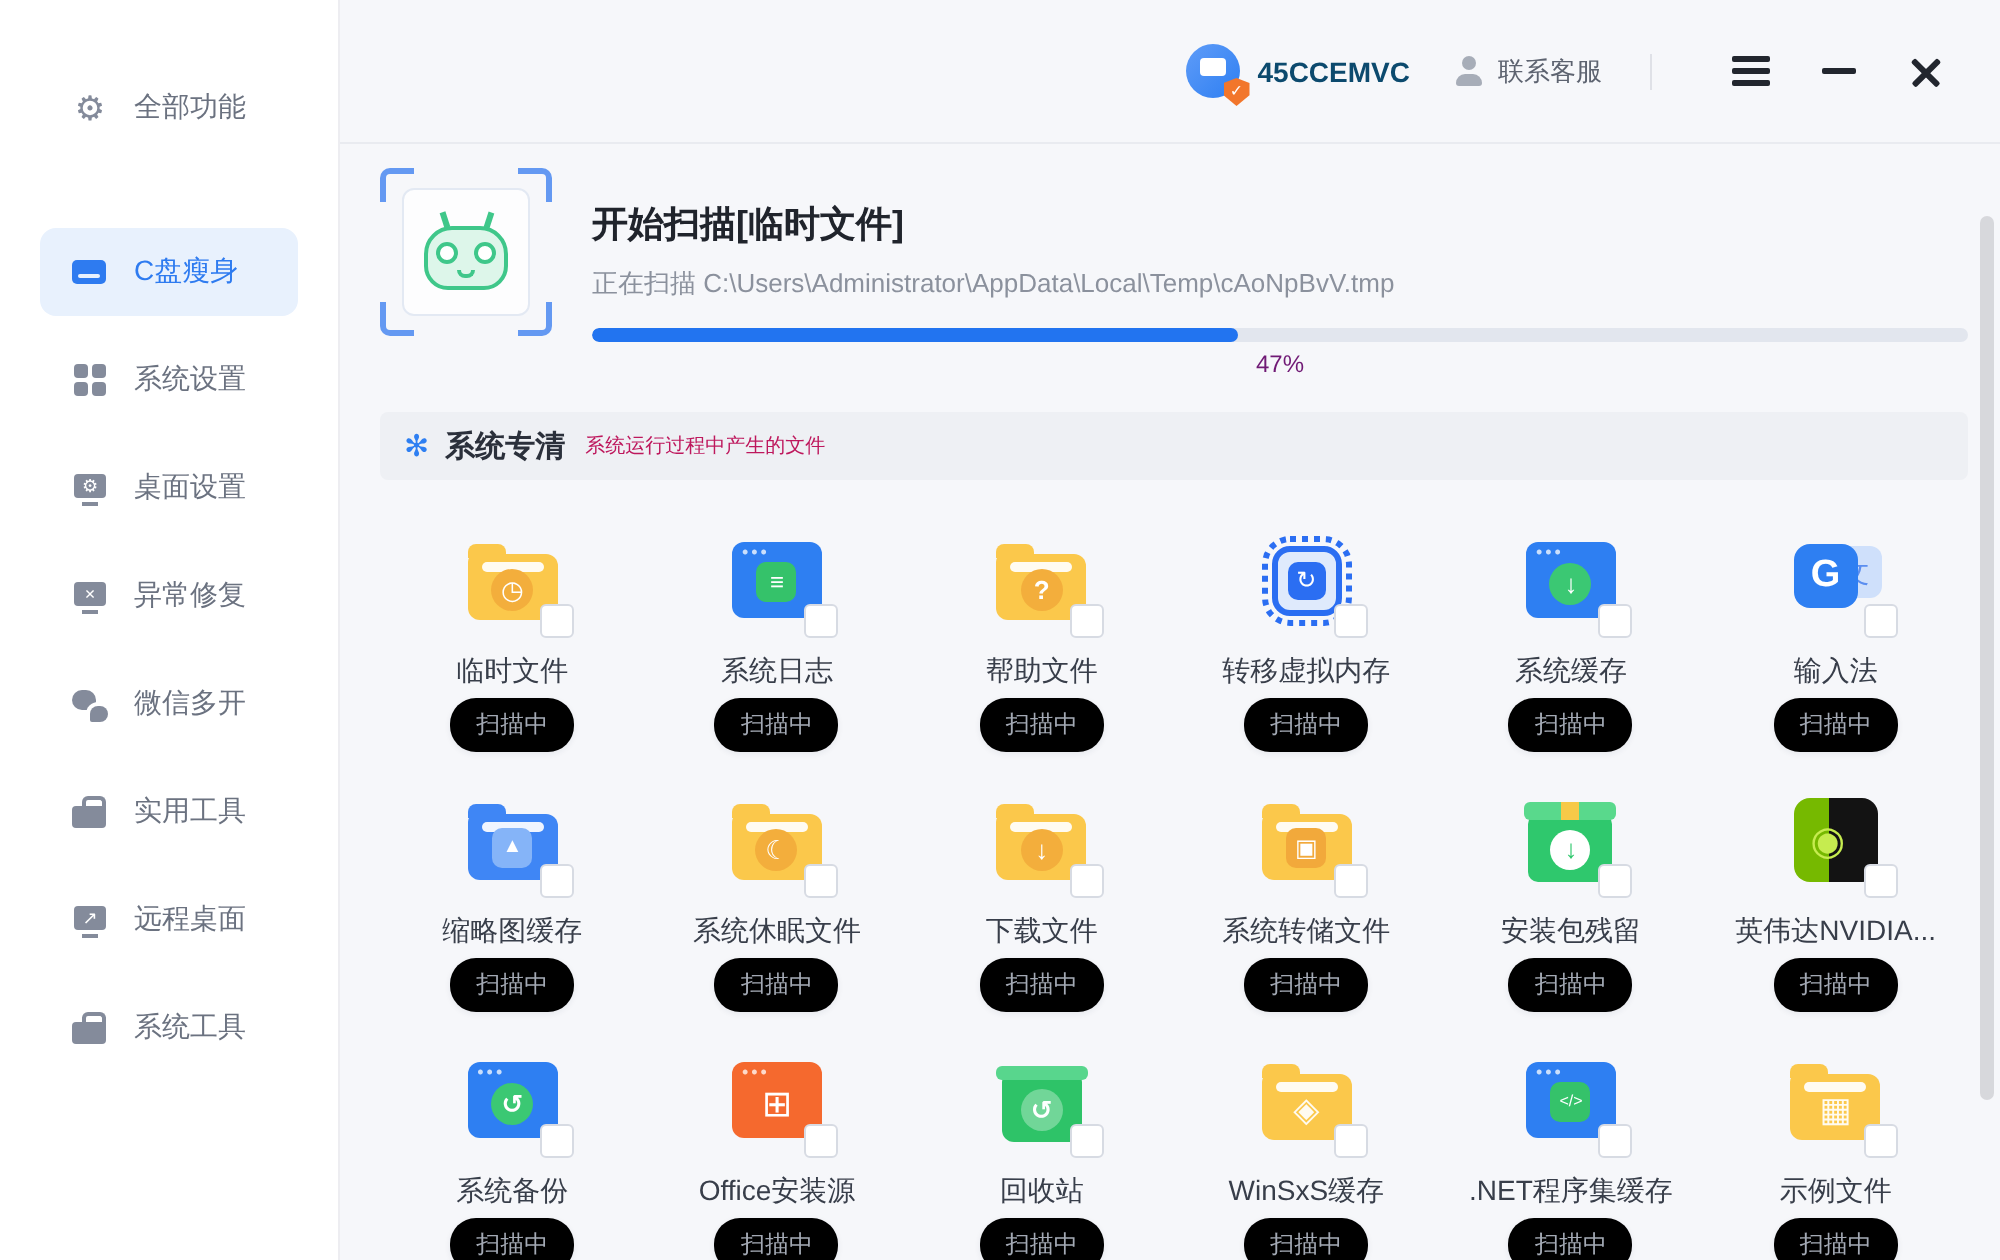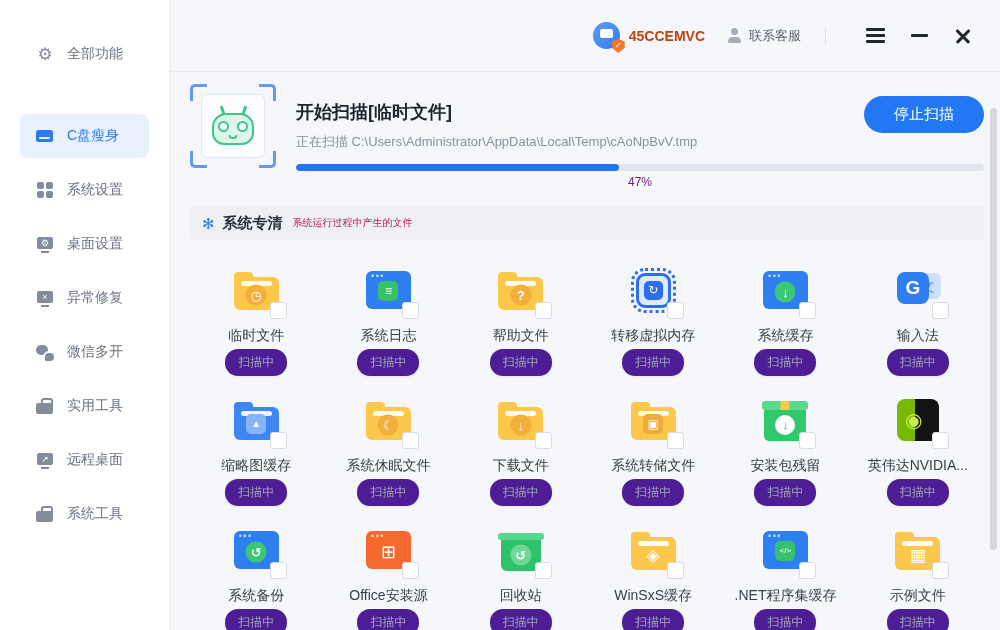--- a/index.html
+++ b/index.html
@@ -39,21 +39,21 @@
   .si-box::after, .si-case::after { content:""; position:absolute; left:5px; top:0; width:8px; height:6px; border:2px solid currentColor; border-bottom:none; border-radius:3px 3px 0 0; }
 
   
   .main { flex:1; position:relative; background:#f6f7fa; }
   .titlebar { height:72px; border-bottom:1px solid #e9ebf0; display:flex; align-items:center; justify-content:flex-end; padding-right:22px; }
   .account { display:flex; align-items:center; gap:9px; cursor:pointer; }
   .avatar { position:relative; width:27px; height:27px; border-radius:50%; background:linear-gradient(135deg,#5f9cf8,#2e7ff2); display:inline-block; }
   .avatar::before { content:""; position:absolute; left:7px; top:7px; width:13px; height:9px; background:#fff; border-radius:2px; }
   .shield { position:absolute; right:-5px; bottom:-4px; width:13px; height:14px; background:#f2762b;
             clip-path:polygon(50% 0,100% 18%,100% 62%,50% 100%,0 62%,0 18%); color:#fff; font-size:8px; line-height:13px; text-align:center; font-style:normal; }
-  .acc-name { font-size:14px; font-weight:bold; color:#c2410c; }
+  .acc-name { font-size:14px; font-weight:bold; color:#0c4a6e; }
   .support { display:flex; align-items:center; gap:7px; margin-left:22px; font-size:13px; color:#5d6370; cursor:pointer; }
   .person { width:15px; height:15px; position:relative; display:inline-block; }
   .person::before { content:""; position:absolute; left:4px; top:0; width:7px; height:7px; border-radius:50%; background:#a7adb8; }
   .person::after { content:""; position:absolute; left:1px; bottom:0; width:13px; height:6px; border-radius:6px 6px 2px 2px; background:#a7adb8; }
   .tb-divider { width:1px; height:18px; background:#dfe1e7; margin:0 20px 0 24px; }
   .winbtn { background:none; border:none; width:30px; height:30px; display:flex; align-items:center; justify-content:center; cursor:pointer; position:relative; margin-left:14px; }
   .burger { width:19px; height:3px; background:#22262e; border-radius:1px; box-shadow:0 6px 0 #22262e, 0 12px 0 #22262e; margin-top:-12px; }
   .minus { width:17px; height:2.5px; background:#22262e; border-radius:1px; }
   .xmark { width:18px; height:18px; position:relative; }
   .xmark::before, .xmark::after { content:""; position:absolute; left:0; top:8px; width:18px; height:2.5px; background:#22262e; border-radius:1px; }
@@ -94,21 +94,21 @@
   .spinner-icon { color:#2e7ff2; font-size:15px; line-height:1; }
   .section-title { font-size:15px; font-weight:bold; color:#2b303b; }
   .section-sub { font-size:10px; color:#be185d; margin-left:2px; }
 
   
   .grid { margin-top:10px; display:grid; grid-template-columns:repeat(6,1fr); }
   .cell { display:flex; flex-direction:column; align-items:center; padding:14px 0 0; height:130px; cursor:pointer; }
   .gi { position:relative; width:54px; height:52px; display:flex; align-items:center; justify-content:center; }
   .cbx { position:absolute; right:-4px; bottom:-3px; width:17px; height:17px; background:#fff; border:1px solid #d7dbe3; border-radius:3px; }
   .glabel { margin-top:11px; font-size:14px; color:#383e4a; white-space:nowrap; }
-  .gbadge { margin-top:4px; background:#4c1d95; border-radius:13px; padding:5px 13px; font-size:12px; color:#a3a9b4; box-shadow:0 1px 3px rgba(31,45,70,.07); }
+  .gbadge { margin-top:4px; background:#000000; border-radius:13px; padding:5px 13px; font-size:12px; color:#a3a9b4; box-shadow:0 1px 3px rgba(31,45,70,.07); }
 
   
   .fold { display:block; width:45px; height:33px; border-radius:4px 6px 6px 6px; position:relative; margin-top:7px; background:var(--fc); }
   .fold::before { content:""; position:absolute; top:-5px; left:0; width:19px; height:7px; background:var(--fc); border-radius:4px 4px 0 0; }
   .fstrip { position:absolute; top:4px; left:7px; width:31px; height:5px; background:rgba(255,255,255,.92); border-radius:2.5px; }
   .bc { position:absolute; left:50%; top:54%; transform:translate(-50%,-50%); width:21px; height:21px; border-radius:50%; color:#fff; font-size:13px; line-height:21px; text-align:center; font-weight:bold; }
   .bsq { position:absolute; left:50%; top:52%; transform:translate(-50%,-50%); width:20px; height:20px; border-radius:5px; color:#fff; font-size:12px; line-height:20px; text-align:center; }
   .fglyph { position:absolute; left:50%; top:55%; transform:translate(-50%,-50%); color:rgba(255,255,255,.92); font-size:17px; line-height:1; }
   .winic { display:block; width:45px; height:38px; border-radius:6px; position:relative; background:var(--wc); }
   .wdots { position:absolute; top:0; left:5px; color:rgba(255,255,255,.75); font-size:9px; letter-spacing:1.5px; line-height:11px; }
@@ -221,21 +221,20 @@
                 <span class="mouth"></span>
             </div>
           </div>
         </div>
         <div class="scan-right">
           <div class="scan-head">
             <div class="scan-texts">
               <div class="scan-title">开始扫描[临时文件]</div>
               <div class="scan-status">正在扫描 C:\Users\Administrator\AppData\Local\Temp\cAoNpBvV.tmp</div>
             </div>
-            <button class="stop-btn">停止扫描</button>
           </div>
           <div class="progress-track">
             <div class="progress-fill" id="pfill" style="width: 47%;"></div>
           </div>
           <div class="progress-label">47%</div>
         </div>
       </div>
 
       <div class="section-bar">
         <span class="spinner-icon">✻</span>

